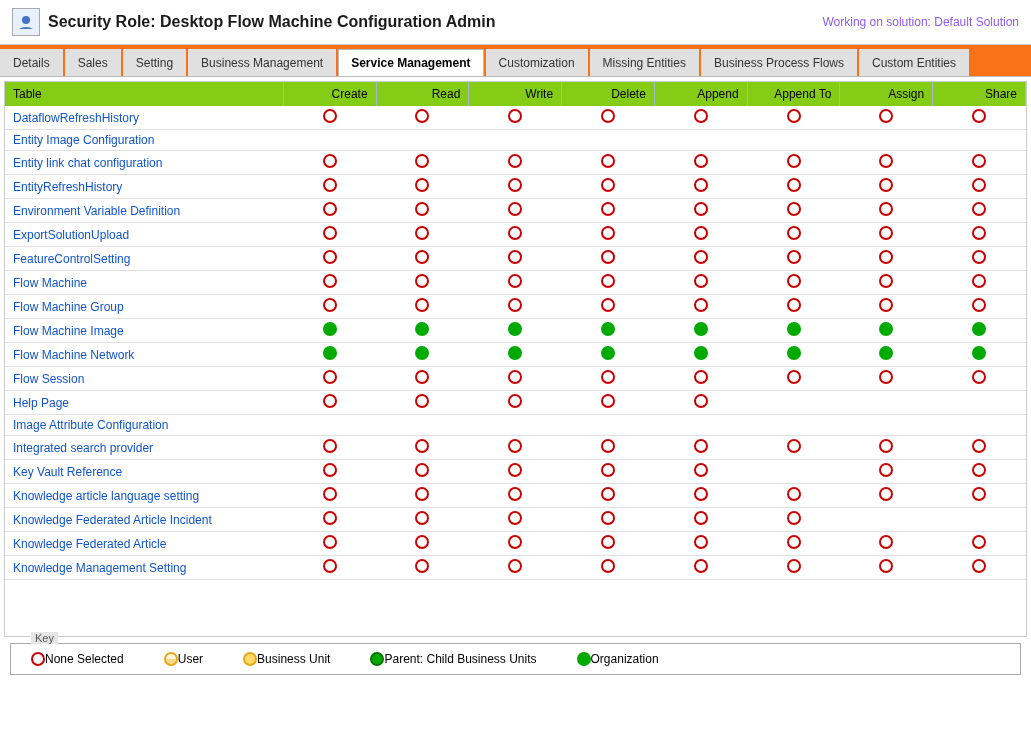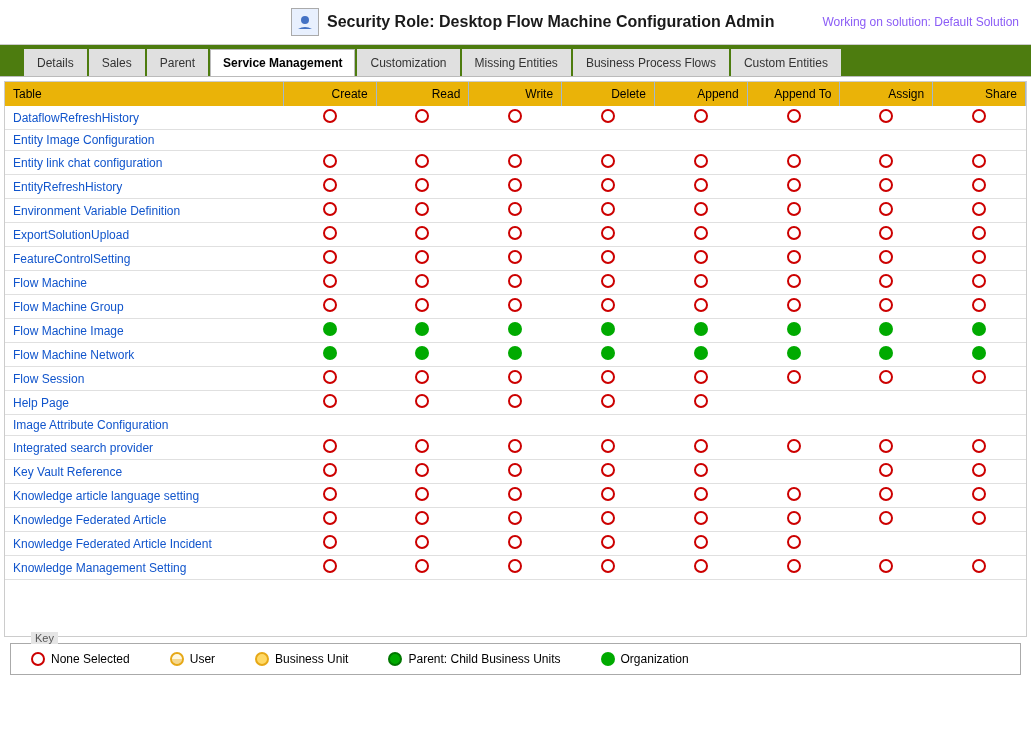--- a/index.html
+++ b/index.html
@@ -1,33 +1,33 @@
 <!DOCTYPE html>
 <html><head>
   <meta charset="utf-8">
   <style>
     * { box-sizing: border-box; margin: 0; padding: 0; }
     body { font-family: 'Segoe UI', Tahoma, Geneva, Verdana, sans-serif; font-size: 12px; background: #fff; color: #000; }
 
     .title-bar {
-      display: flex; align-items: center; justify-content: flex-end;
+      display: flex; align-items: center; justify-content: space-between;
       padding: 8px 12px; background: #fff; border-bottom: 1px solid #ccc; gap: 48px;
     }
     .title-bar-left { display: flex; align-items: center; gap: 8px; }
     .title-icon {
       width: 28px; height: 28px; border: 1px solid #aaa;
       display: flex; align-items: center; justify-content: center;
       background: #e8f0fe;
     }
     .title-text { font-size: 16px; font-weight: bold; color: #1a1a1a; }
     .working-on { font-size: 12px; color: #8b5cf6; }
 
     .tabs {
       display: flex; border-bottom: 1px solid #bbb;
-      background: #4d7c0f; padding: 0 24px;
+      background: #f97316; padding: 0 0;
     }
     .tab {
       padding: 6px 12px; cursor: pointer; border: 1px solid transparent;
       border-bottom: none; margin-right: 2px; margin-top: 4px;
       background: #e0e0e0; color: #333; font-size: 12px;
       user-select: none;
     }
     .tab.active {
       background: #fff; border-color: #bbb #bbb #fff #bbb;
       color: #000; font-weight: bold;
@@ -37,21 +37,21 @@
       padding: 0; overflow: hidden; display: flex; flex-direction: column;
       height: calc(744px - 110px - 80px);
     }
 
     .table-container {
       overflow-y: auto; overflow-x: hidden; flex: 1;
     }
 
     table { width: 100%; border-collapse: collapse; }
     thead tr {
-      background: #eab308; color: #000;
+      background: #84cc16; color: #000;
     }
     thead th {
       padding: 5px 8px; text-align: left; font-weight: normal;
       border-right: 1px solid #a0b8d0; font-size: 12px;
     }
     thead th:first-child { width: 240px; }
     thead th:not(:first-child) { width: 80px; text-align: right; }
 
     tbody tr { border-bottom: 1px solid #e0e0e0; }
     tbody td { padding: 3px 8px; font-size: 12px; }
@@ -87,21 +87,21 @@
       display: inline-block; width: 14px; height: 14px;
       border-radius: 50%; background: #00aa00;
       border: 2px solid #007700;
     }
     .key-title {
       position: absolute; margin-top: -20px; background: #e5e5e5;
       padding: 0 4px; font-size: 11px; color: #555;
     }
     .key-wrapper { position: relative; border: 1px solid #aaa; margin: 6px 10px; padding: 8px 20px; }
     .key-items { display: flex; align-items: center; gap: 40px; flex-wrap: wrap; }
-    .key-item { display: flex; align-items: flex-end; gap: 6px; font-size: 12px; }
+    .key-item { display: flex; align-items: flex-end; gap: 0; font-size: 12px; }
 
     .outer-border {
       border: 1px solid #ccc; margin: 4px;
     }
 
     ::-webkit-scrollbar { width: 12px; }
     ::-webkit-scrollbar-track { background: #f0f0f0; }
     ::-webkit-scrollbar-thumb { background: #bbb; border: 2px solid #f0f0f0; }
   </style>
 </head>
@@ -116,21 +116,22 @@
       </svg>
     </div>
     <span class="title-text">Security Role: Desktop Flow Machine Configuration Admin</span>
   </div>
   <span class="working-on">Working on solution: Default Solution</span>
 </div>
 
 <div class="tabs" id="tabs-container">
     <div class="tab">Details</div>
     <div class="tab">Sales</div>
-    <div class="tab">Parent</div>
+    <div class="tab">Setting</div>
+    <div class="tab">Business Management</div>
     <div class="tab active">Service Management</div>
     <div class="tab">Customization</div>
     <div class="tab">Missing Entities</div>
     <div class="tab">Business Process Flows</div>
     <div class="tab">Custom Entities</div>
   </div>
 
 <div class="outer-border">
   <div class="main-content">
     <div class="table-container">
@@ -330,40 +331,40 @@
               <td><span class="circle-none"></span></td>
               <td><span class="circle-none"></span></td>
               <td><span class="circle-none"></span></td>
               <td><span class="circle-none"></span></td>
               <td><span class="circle-none"></span></td>
               <td><span class="circle-none"></span></td>
               <td><span class="circle-none"></span></td>
               <td><span class="circle-none"></span></td>
             </tr>
             <tr>
+              <td>Knowledge Federated Article Incident</td>
+              <td><span class="circle-none"></span></td>
+              <td><span class="circle-none"></span></td>
+              <td><span class="circle-none"></span></td>
+              <td><span class="circle-none"></span></td>
+              <td><span class="circle-none"></span></td>
+              <td><span class="circle-none"></span></td>
+              <td></td>
+              <td></td>
+            </tr>
+            <tr>
               <td>Knowledge Federated Article</td>
               <td><span class="circle-none"></span></td>
               <td><span class="circle-none"></span></td>
               <td><span class="circle-none"></span></td>
               <td><span class="circle-none"></span></td>
               <td><span class="circle-none"></span></td>
               <td><span class="circle-none"></span></td>
               <td><span class="circle-none"></span></td>
               <td><span class="circle-none"></span></td>
-            </tr>
-            <tr>
-              <td>Knowledge Federated Article Incident</td>
-              <td><span class="circle-none"></span></td>
-              <td><span class="circle-none"></span></td>
-              <td><span class="circle-none"></span></td>
-              <td><span class="circle-none"></span></td>
-              <td><span class="circle-none"></span></td>
-              <td><span class="circle-none"></span></td>
-              <td></td>
-              <td></td>
             </tr>
             <tr>
               <td>Knowledge Management Setting</td>
               <td><span class="circle-none"></span></td>
               <td><span class="circle-none"></span></td>
               <td><span class="circle-none"></span></td>
               <td><span class="circle-none"></span></td>
               <td><span class="circle-none"></span></td>
               <td><span class="circle-none"></span></td>
               <td><span class="circle-none"></span></td>

